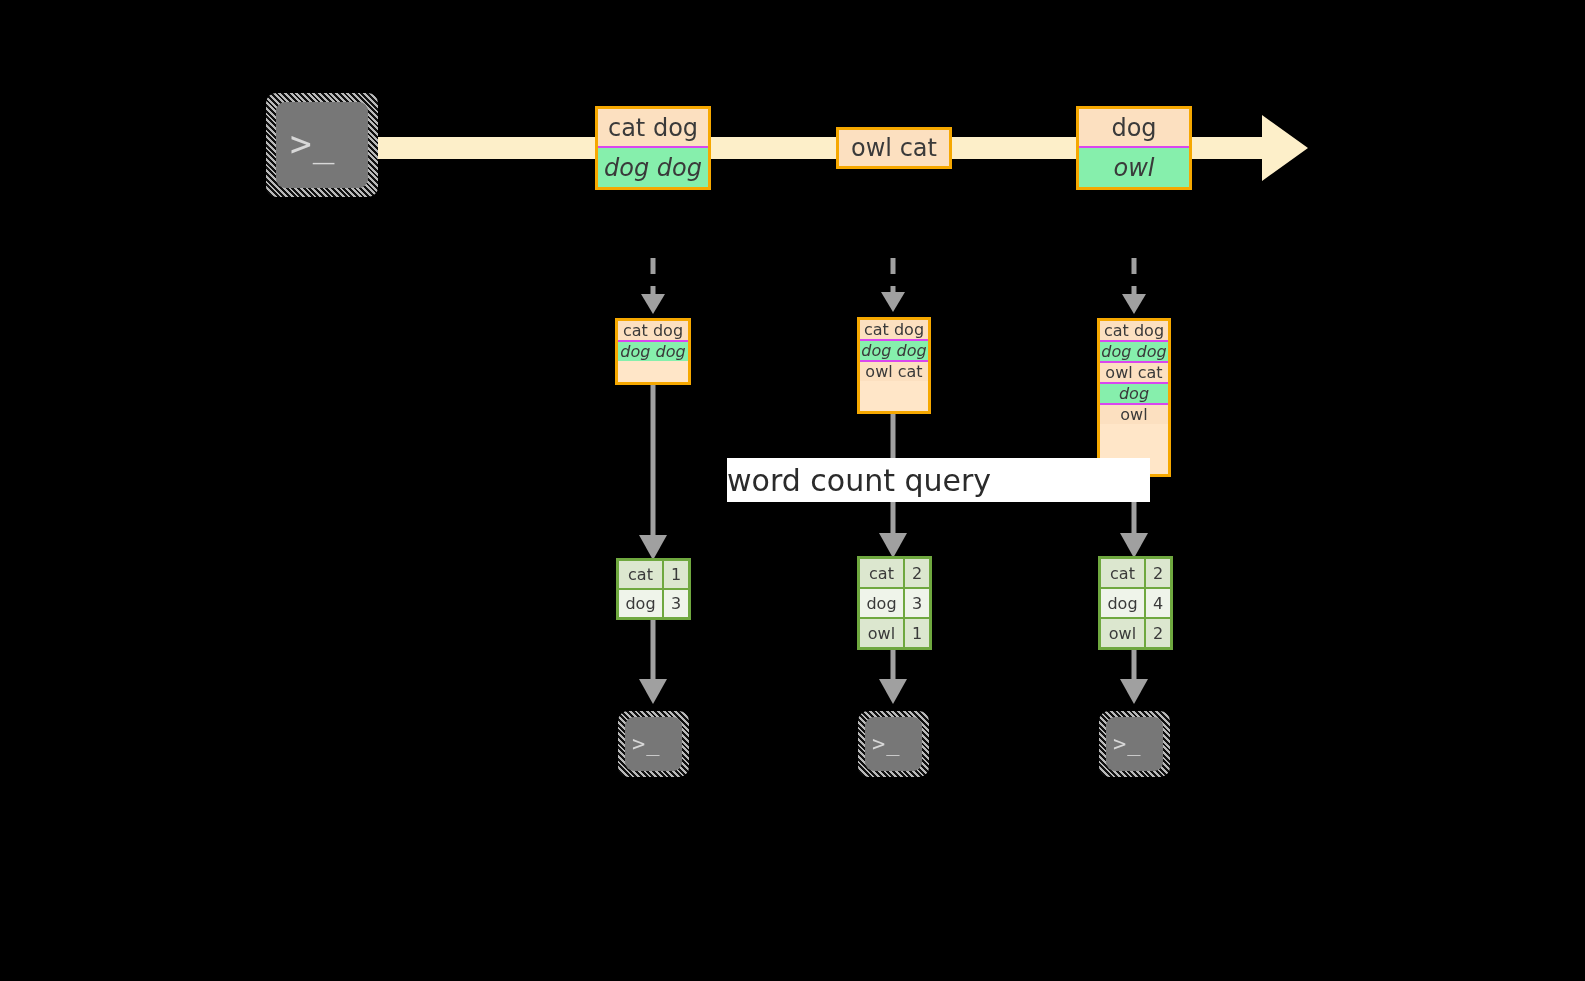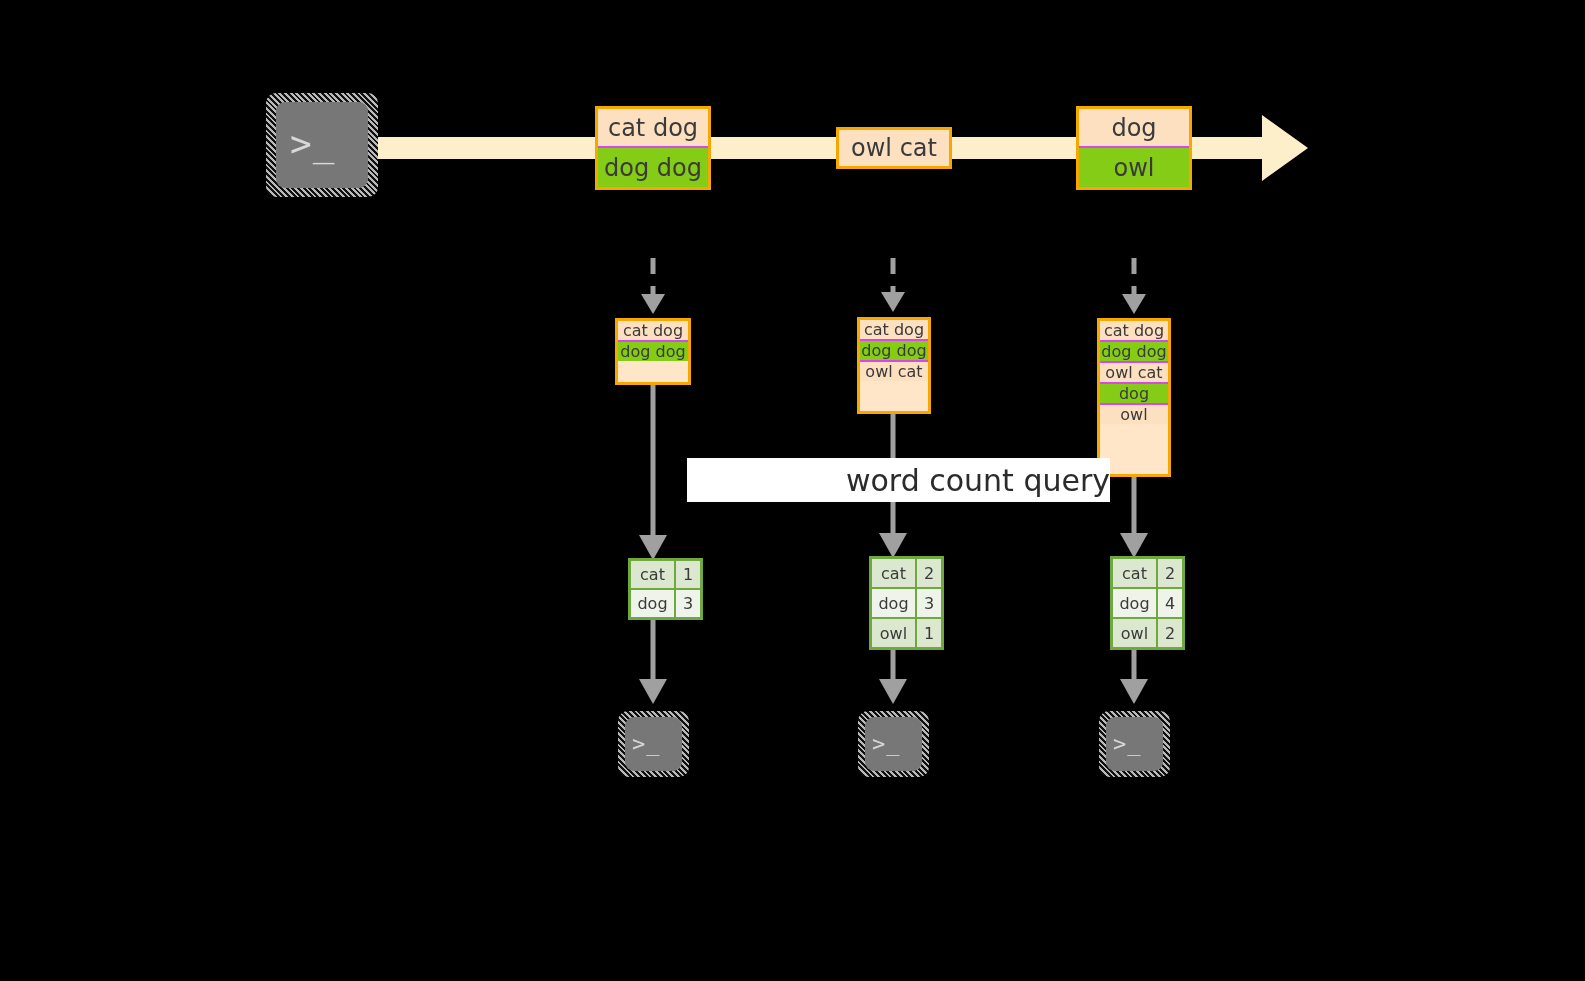--- a/index.html
+++ b/index.html
@@ -69,37 +69,36 @@
     box-sizing: border-box;
     display: flex;
     align-items: center;
     justify-content: center;
     color: #3a3a3a;
     white-space: nowrap;
     border-bottom: 2px solid #d946ef;
   }
   .rec .cell:last-child { border-bottom: none; }
   .rec .cell.dark  { background: #FCE0C0; }
-  .rec .cell.light { background: #84cc16; }
+  .rec .cell.light { background: #86efac; font-style: italic; }
 
   
   .rec.big  { }
   .rec.big .cell  { font-size: 24px; }
   .rec.small .cell { font-size: 16px; }
 
   
   .res {
     position: absolute;
     box-sizing: border-box;
     border: 3px solid #6FA83F;
     display: flex;
     flex-direction: column;
     overflow: hidden;
     background: #E2EBD6;
-    margin-left: 12px;
   }
   .res .row {
     display: flex;
     flex: 1 1 0;
     border-bottom: 2px solid #6FA83F;
     box-sizing: border-box;
   }
   .res .row:last-child { border-bottom: none; }
   .res .k, .res .v {
     box-sizing: border-box;
@@ -116,24 +115,25 @@
   .res .v { flex: 0 0 24px; }
   .res .row.dark  .k, .res .row.dark  .v { background: #DCE7CF; }
   .res .row.light .k, .res .row.light .v { background: #EFF4EA; }
 
   
   .banner {
     position: absolute;
     background: #FFFFFF;
     display: flex;
     align-items: center;
-    justify-content: flex-end;
+    justify-content: flex-start;
     color: #2b2b2b;
     font-size: 30px;
     white-space: nowrap;
+    margin-left: 40px;
   }
 </style>
 </head>
 <body>
 
 <div id="canvas">
 
   <svg class="belt-svg" viewBox="0 0 1585 981">
 
     <path d="M 368 137 L 1262 137 L 1262 115 L 1308 148 L 1262 181 L 1262 159 L 368 159 Z" fill="#FDEFC9"></path>

